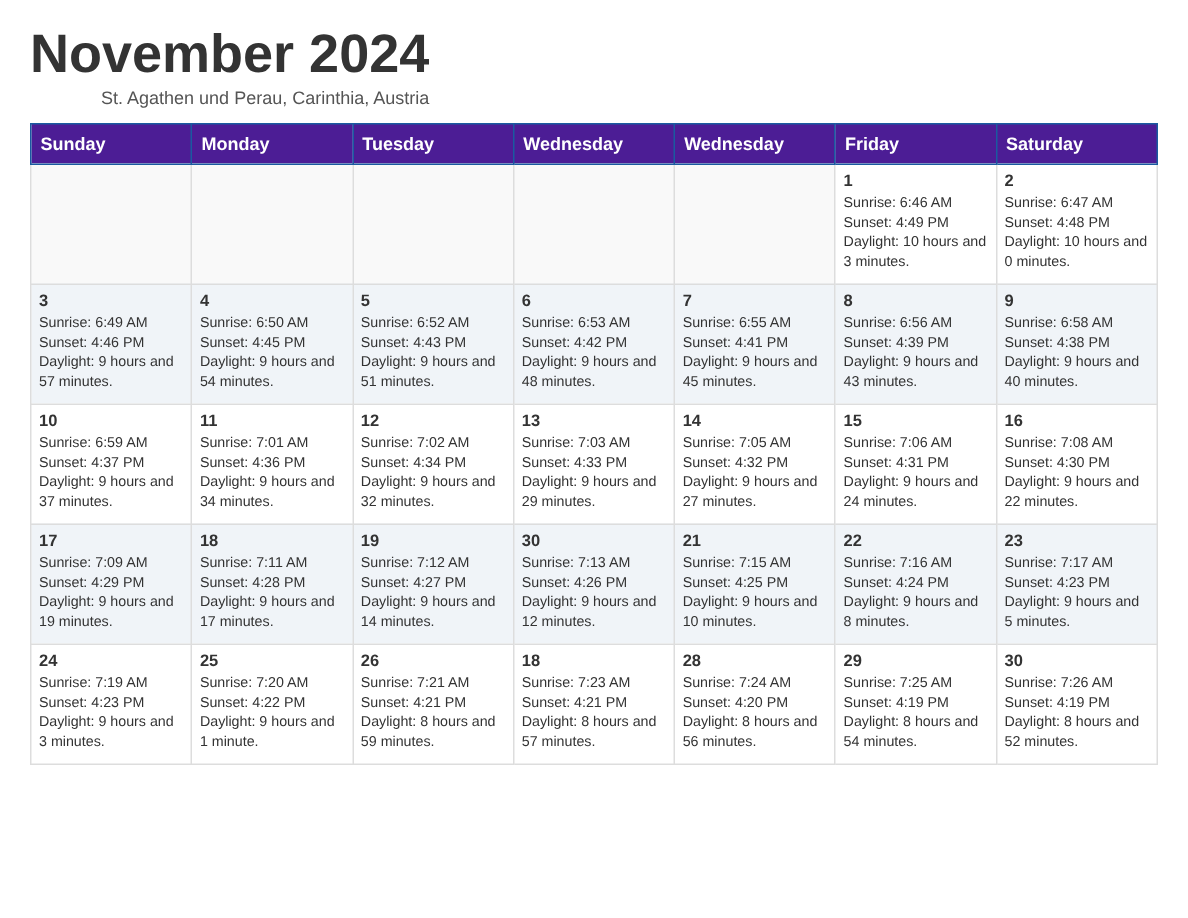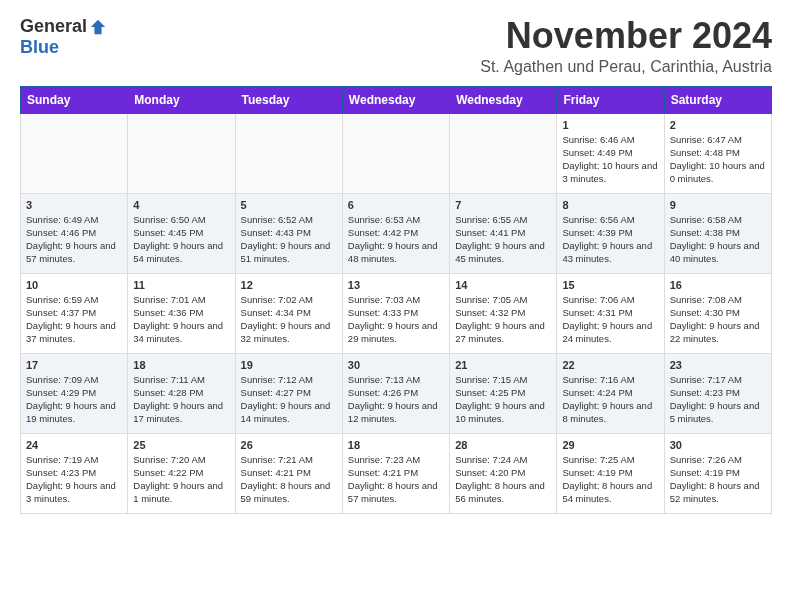--- a/index.html
+++ b/index.html
@@ -43,31 +43,31 @@
     .title-block {
       text-align: right;
     }
     .month-title {
       font-size: 36px;
       font-weight: bold;
       color: #333;
       line-height: 1.1;
     }
     .subtitle {
-      font-size: 16px;
+      font-size: 12px;
       color: #555;
       margin-top: 2px;
     }
     .calendar {
       width: 100%;
       border-collapse: collapse;
       margin-top: 6px;
     }
     .calendar th {
-      background-color: #6d28d9;
+      background-color: #4c1d95;
       color: #fff;
       text-align: left;
       padding: 6px 6px;
       font-size: 12px;
       font-weight: bold;
       border: 1px solid #1a5aa0;
     }
     .calendar td {
       vertical-align: top;
       padding: 5px 5px;
@@ -99,29 +99,20 @@
       color: #333;
     }
     .empty {
       background: #f9f9f9 !important;
     }
   </style>
 </head>
 <body>
 
 <div class="header">
-  <div class="logo">
-    <div class="logo-text">
-      <span class="logo-general">General</span>
-      <svg class="logo-icon" viewBox="0 0 20 20">
-        <polygon points="10,2 18,10 14,10 14,18 6,18 6,10 2,10" fill="#2a6ebb"></polygon>
-      </svg>
-    </div>
-    <span class="logo-blue">Blue</span>
-  </div>
   <div class="title-block">
     <div class="month-title">November 2024</div>
     <div class="subtitle">St. Agathen und Perau, Carinthia, Austria</div>
   </div>
 </div>
 
 <table class="calendar">
   <thead>
     <tr>
     <th>Sunday</th>

